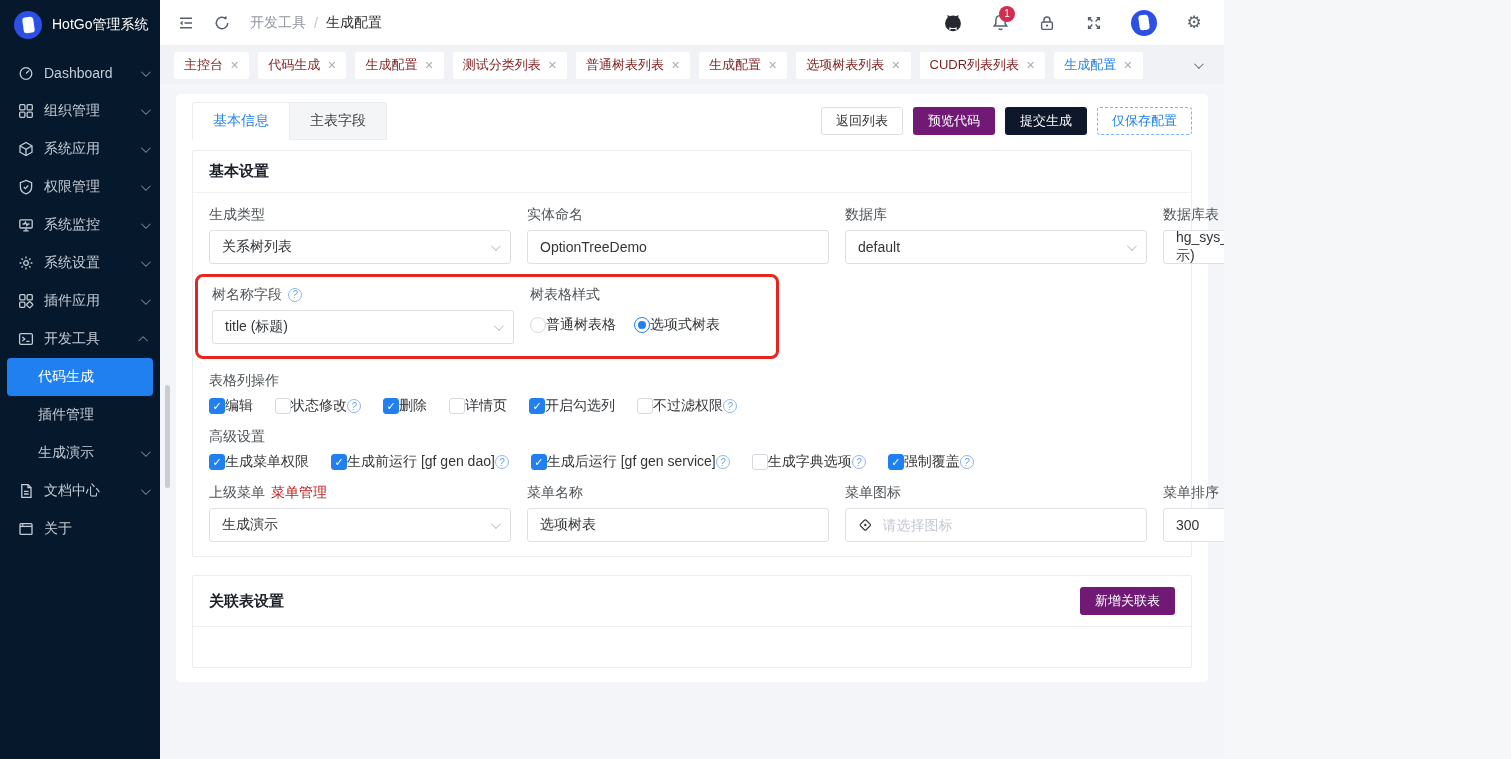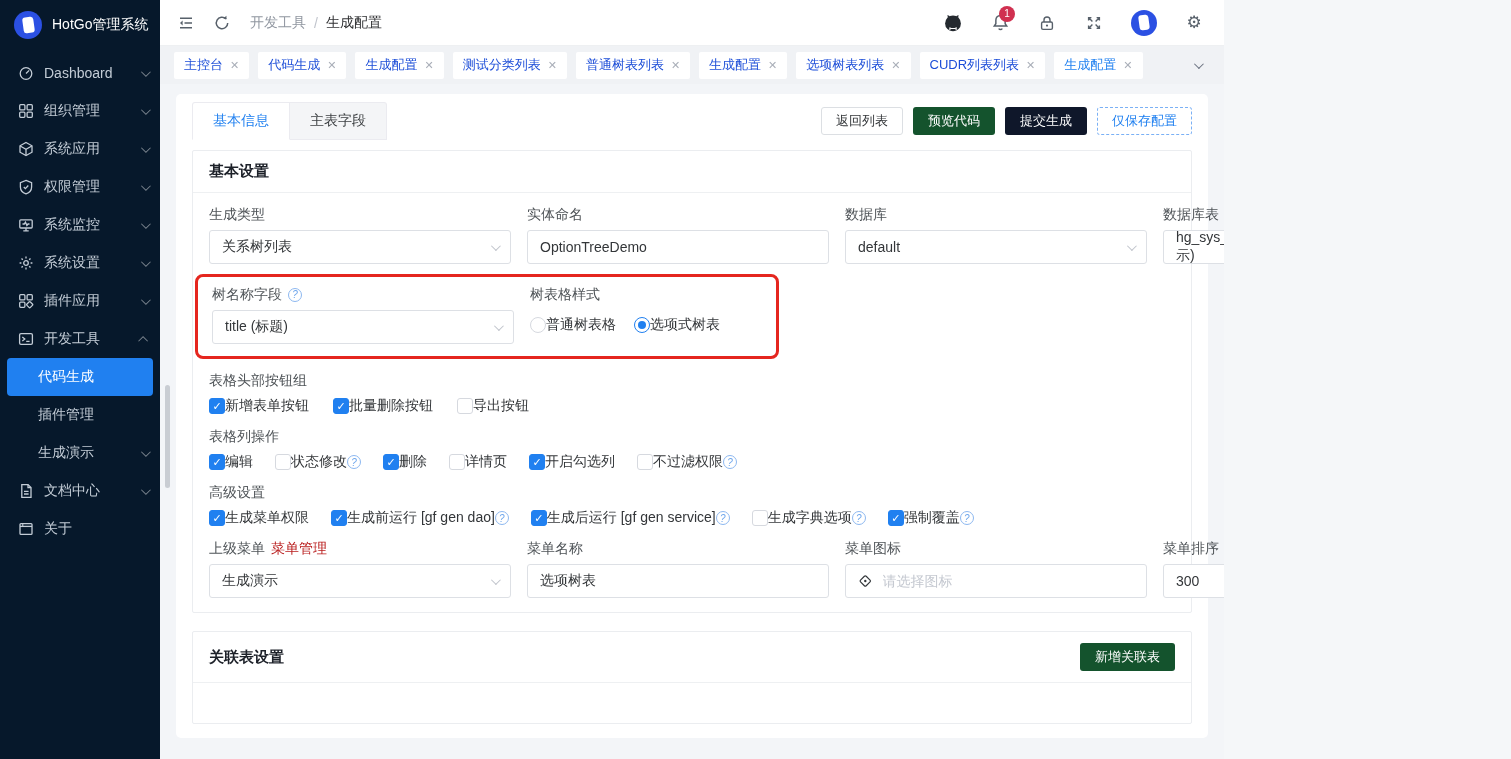--- a/index.html
+++ b/index.html
@@ -34,39 +34,39 @@
   .crumb .cur { color:#303133; }
   .top-right { margin-left:auto; display:flex; align-items:center; gap:27px; }
   .bell-wrap { position:relative; }
   .badge { position:absolute; top:-7px; left:9px; min-width:16px; height:16px; border-radius:8px; background:#d03050; color:#fff; font-size:10px; display:flex; align-items:center; justify-content:center; padding:0 4px; }
   .avatar { width:26px; height:26px; border-radius:50%; background:#2b50e3; position:relative; cursor:pointer; }
   .avatar::after { content:""; position:absolute; left:8px; top:5px; width:10px; height:15px; background:#fff; border-radius:3px; transform:rotate(-8deg); }
   .gear-glyph { font-size:17px; color:#57606a; line-height:1; }
 
   
   .tabbar { height:38px; background:#f0f2f5; display:flex; align-items:center; gap:9px; padding:0 14px; }
-  .chip { background:#fff; border-radius:2px; height:27px; display:flex; align-items:center; gap:7px; padding:0 10px; font-size:13px; color:#1d4ed8; cursor:pointer; white-space:nowrap; }
+  .chip { background:#fff; border-radius:2px; height:27px; display:flex; align-items:center; gap:7px; padding:0 10px; font-size:13px; color:#7f1d1d; cursor:pointer; white-space:nowrap; }
   .chip .x { color:#a9aeb8; font-size:11px; font-style:normal; }
   .chip .x::before { content:"\2715"; }
   .chip.active { color:#2080f0; }
   .tab-dd { margin-left:auto; width:26px; display:flex; justify-content:center; cursor:pointer; }
   .tab-dd .chev { border-color:#6b7280; }
 
   
   .content { flex:1; padding:10px 16px 0; overflow:hidden; }
   .card { background:#fff; border-radius:5px; padding:8px 16px 14px; }
   .card-head { display:flex; align-items:center; }
   .ctabs { display:flex; }
   .ctab { height:38px; padding:0 20px; display:flex; align-items:center; font-size:14px; border:1px solid #ebebf0; background:#f4f5f7; color:#3d4043; cursor:pointer; }
   .ctab.active { background:#fff; color:#2080f0; border-bottom-color:#fff; border-top-left-radius:3px; }
   .ctab + .ctab { border-left:none; border-top-right-radius:3px; }
   .head-actions { margin-left:auto; display:flex; gap:10px; }
   .btn { height:28px; padding:0 14px; border-radius:3px; font-size:13px; display:flex; align-items:center; cursor:pointer; border:1px solid transparent; white-space:nowrap; }
   .btn.plain { background:#fff; border-color:#dcdfe3; color:#333639; }
-  .btn.blue { background:#14532d; color:#fff; }
+  .btn.blue { background:#701a75; color:#fff; }
   .btn.green { background:#0f172a; color:#fff; }
   .btn.dashed { background:#fff; border:1px dashed #7ab0f5; color:#2080f0; }
 
   .section { border:1px solid #ebedf0; border-radius:2px; margin-top:10px; }
   .sec-head { padding:11px 16px; font-size:15px; font-weight:bold; color:#1d2129; border-bottom:1px solid #eef0f2; display:flex; align-items:center; }
   .sec-body { padding:12px 16px 14px; }
   .sec-head .btn { margin-left:auto; }
 
   .grid4 { display:grid; grid-template-columns:302px 302px 302px 302px; column-gap:16px; }
   .fld .flabel { font-size:14px; color:#4e5357; margin-bottom:6px; display:flex; align-items:center; gap:6px; height:19px; }
@@ -431,37 +431,20 @@
                       <span>普通树表格</span>
                     </span>
                   <span class="opt">
                       <i class="radio on"></i>
                       <span>选项式树表</span>
                     </span>
                 </div>
               </div>
             </div>
 
-            <div class="group">
-              <div class="glabel">表格头部按钮组</div>
-              <div class="opt-row">
-                <span class="opt">
-                    <i class="cb on"></i>
-                    <span>新增表单按钮</span>
-                  </span>
-                <span class="opt">
-                    <i class="cb on"></i>
-                    <span>批量删除按钮</span>
-                  </span>
-                <span class="opt">
-                    <i class="cb"></i>
-                    <span>导出按钮</span>
-                  </span>
-              </div>
-            </div>
 
             <div class="group">
               <div class="glabel">表格列操作</div>
               <div class="opt-row" style="gap:22px">
                 <span class="opt">
                     <i class="cb on"></i>
                     <span>编辑</span>
                   </span>
                 <span class="opt">
                     <i class="cb"></i>

